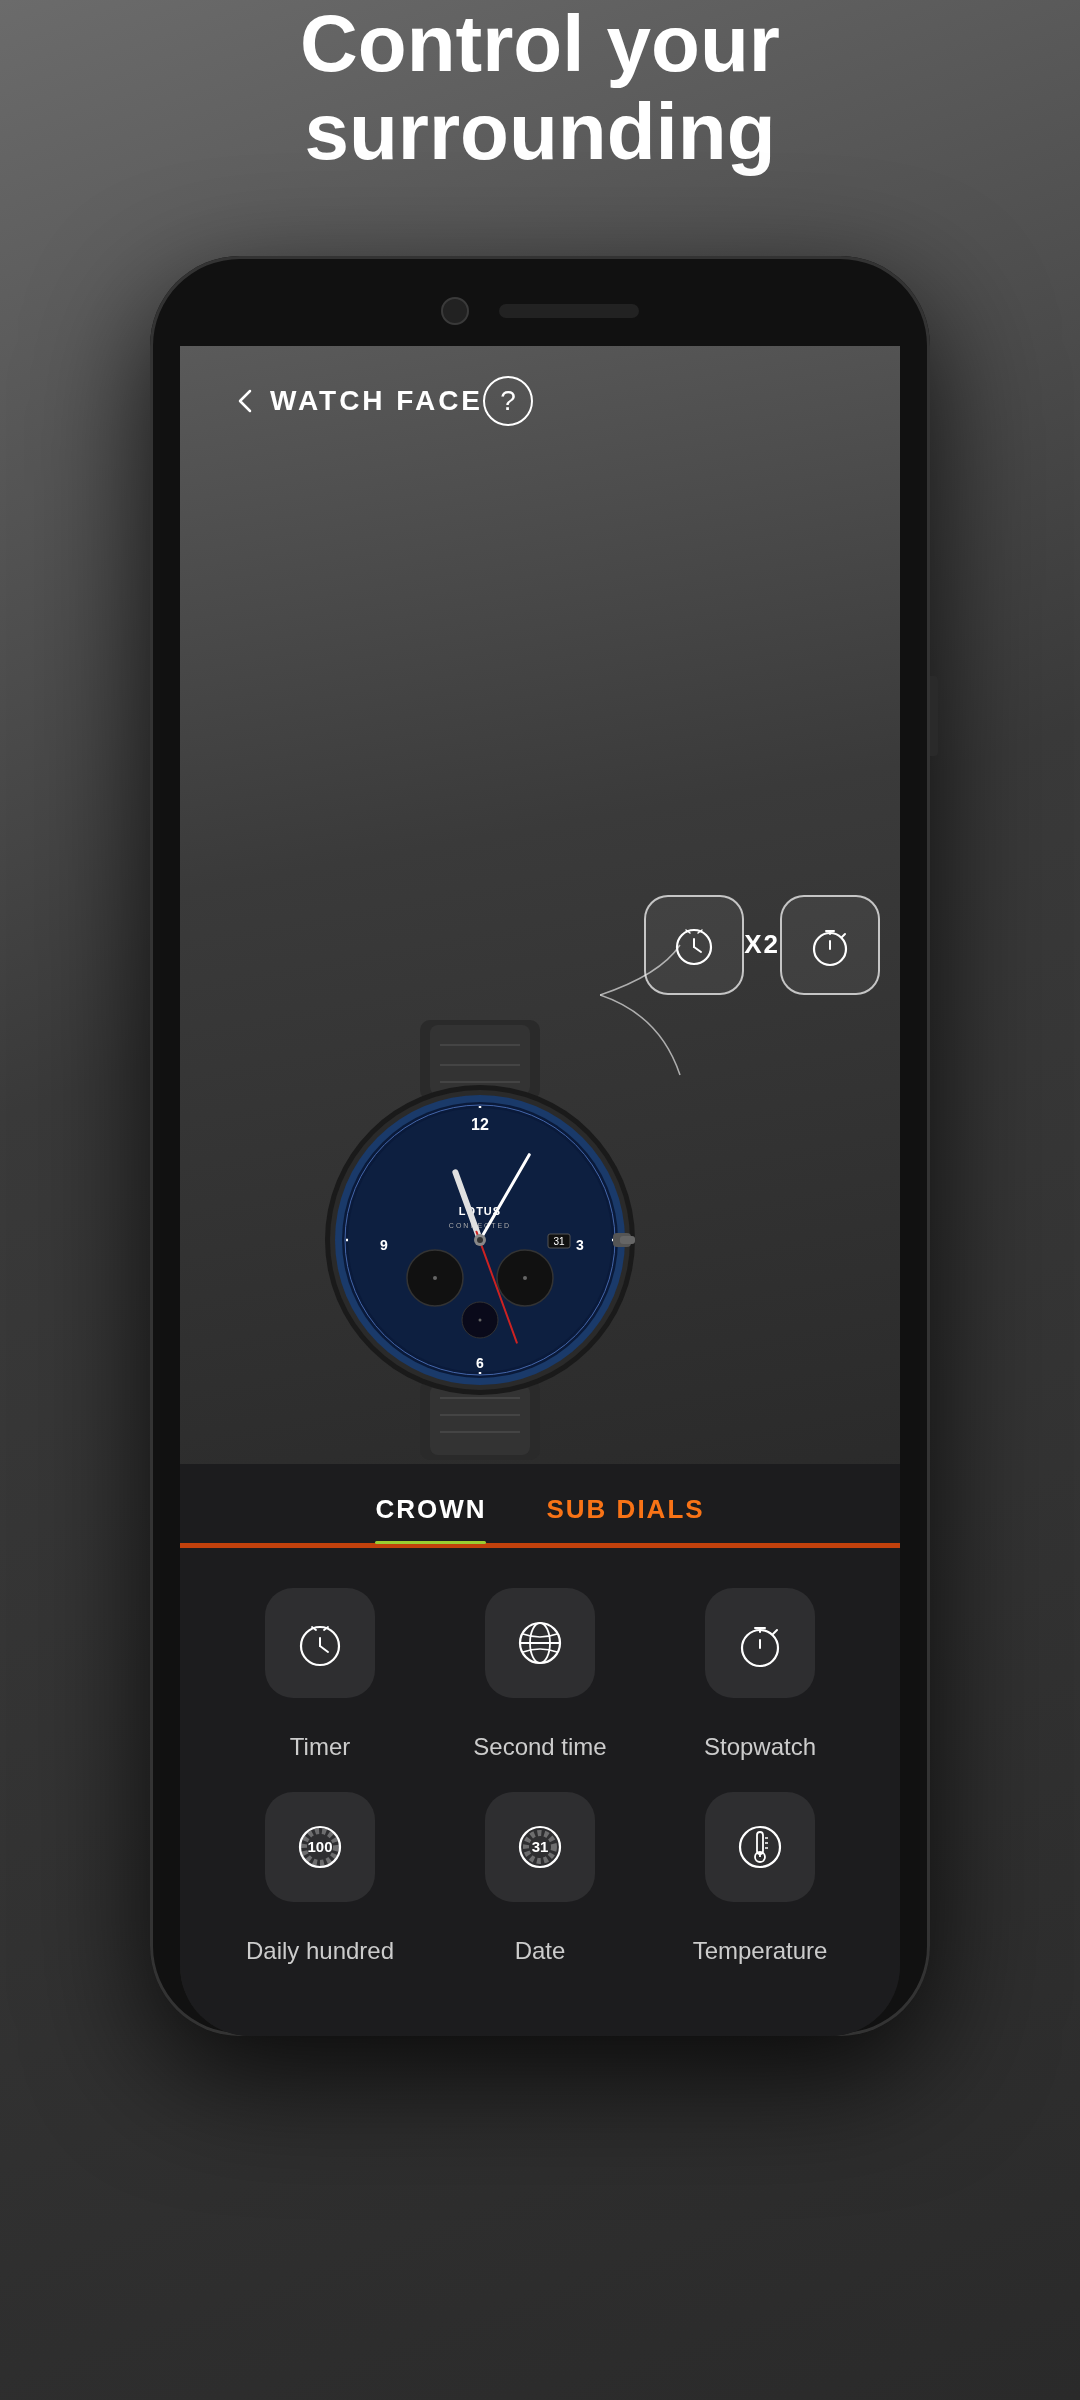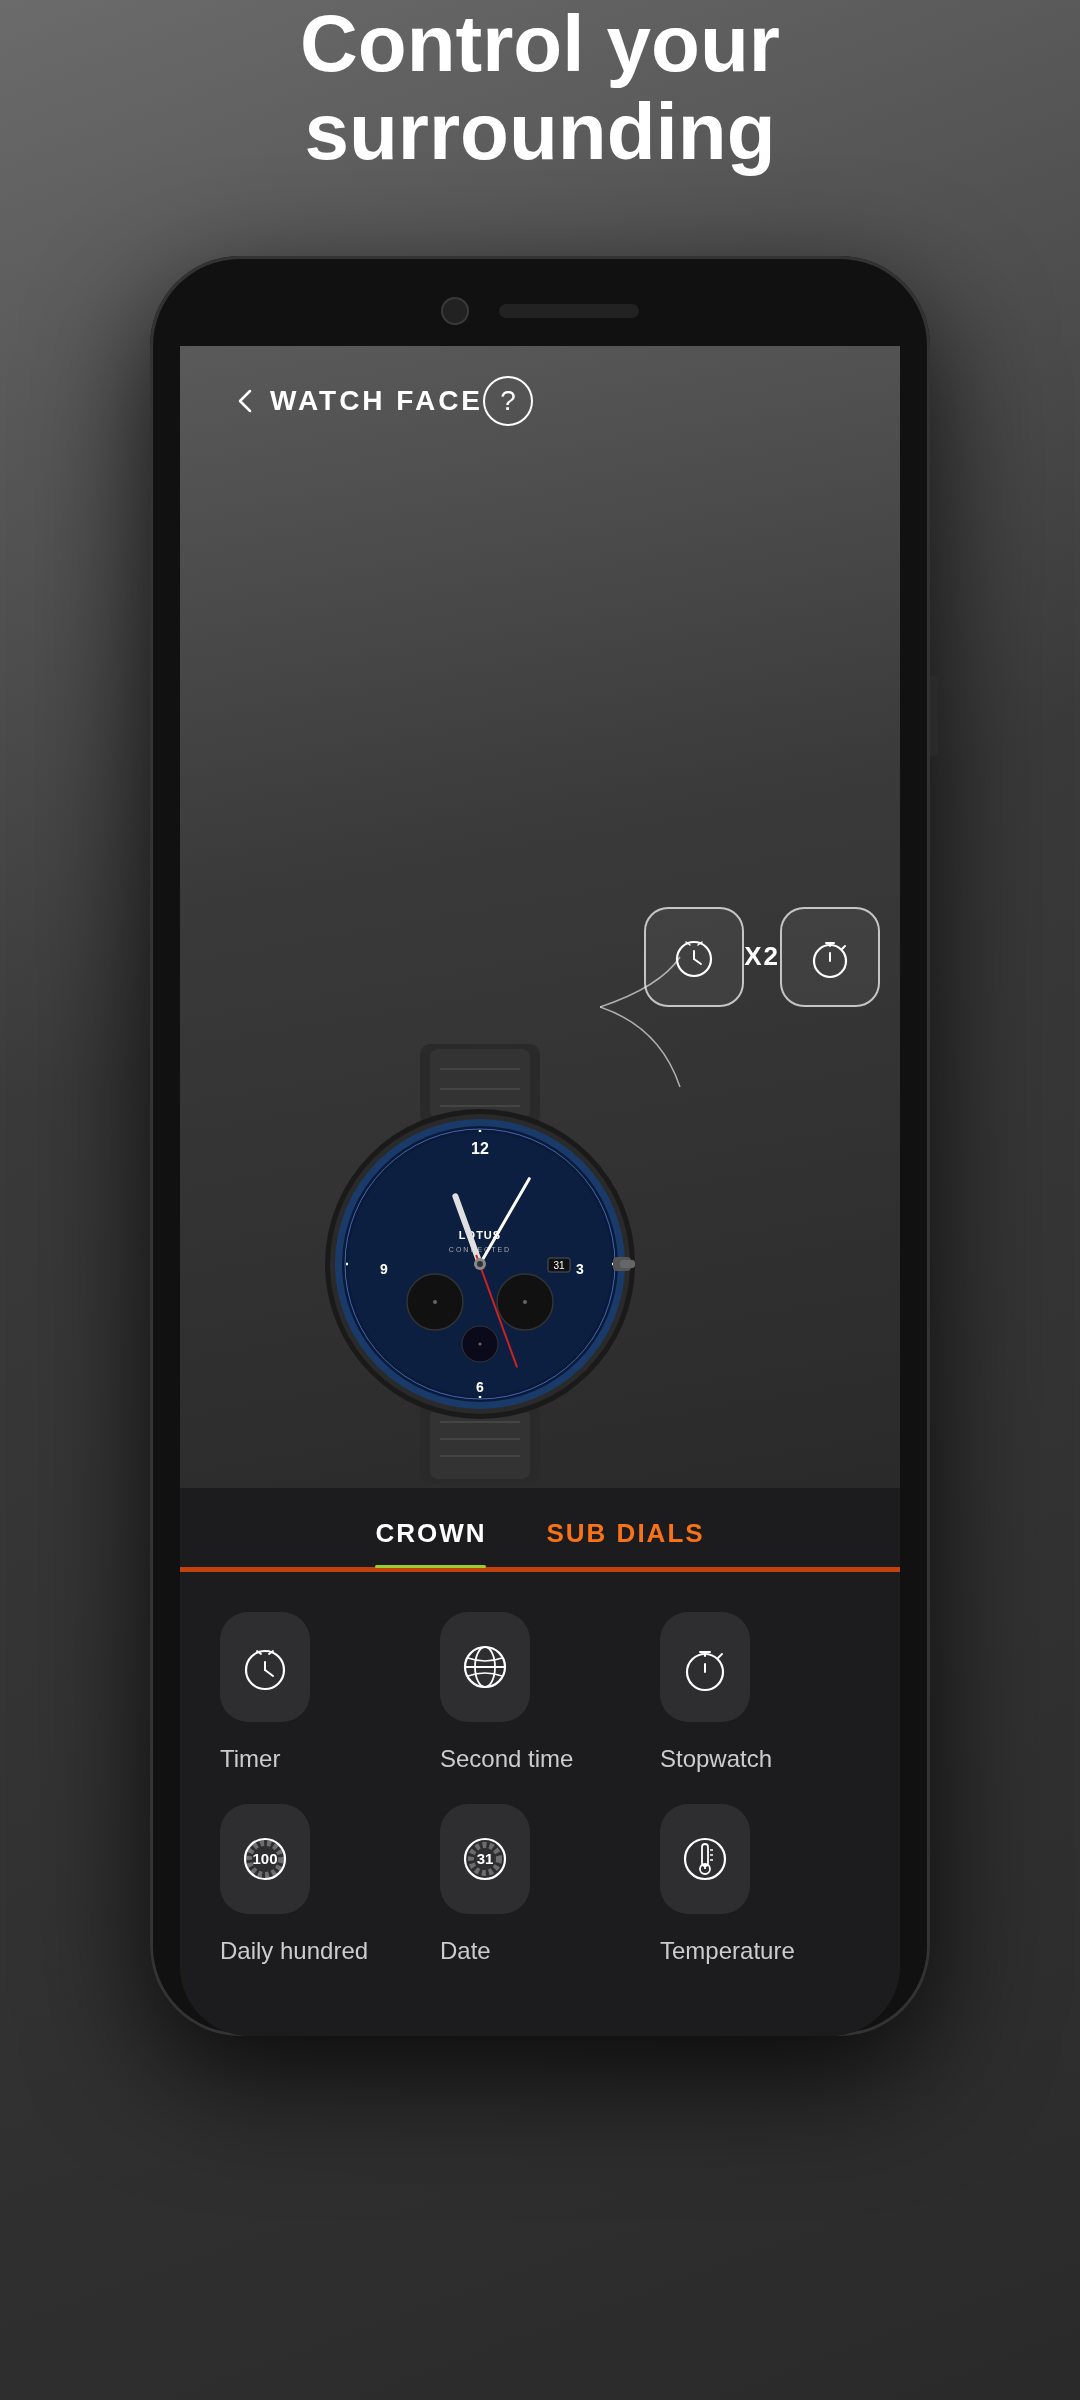--- a/index.html
+++ b/index.html
@@ -200,26 +200,26 @@
     
     .options-grid {
       display: grid;
       grid-template-columns: repeat(3, 1fr);
       gap: 30px 20px;
       padding: 40px 40px 20px;
     }
     .option-item {
       display: flex;
       flex-direction: column;
-      align-items: flex-start;
-      gap: 21px;
+      align-items: center;
+      gap: 33px;
       cursor: pointer;
     }
     .option-icon-box {
-      width: 90px;
+      width: 110px;
       height: 110px;
       background: #2e2e30;
       border-radius: 28px;
       display: flex;
       align-items: center;
       justify-content: center;
     }
     .option-icon-box svg {
       width: 58px;
       height: 58px;

